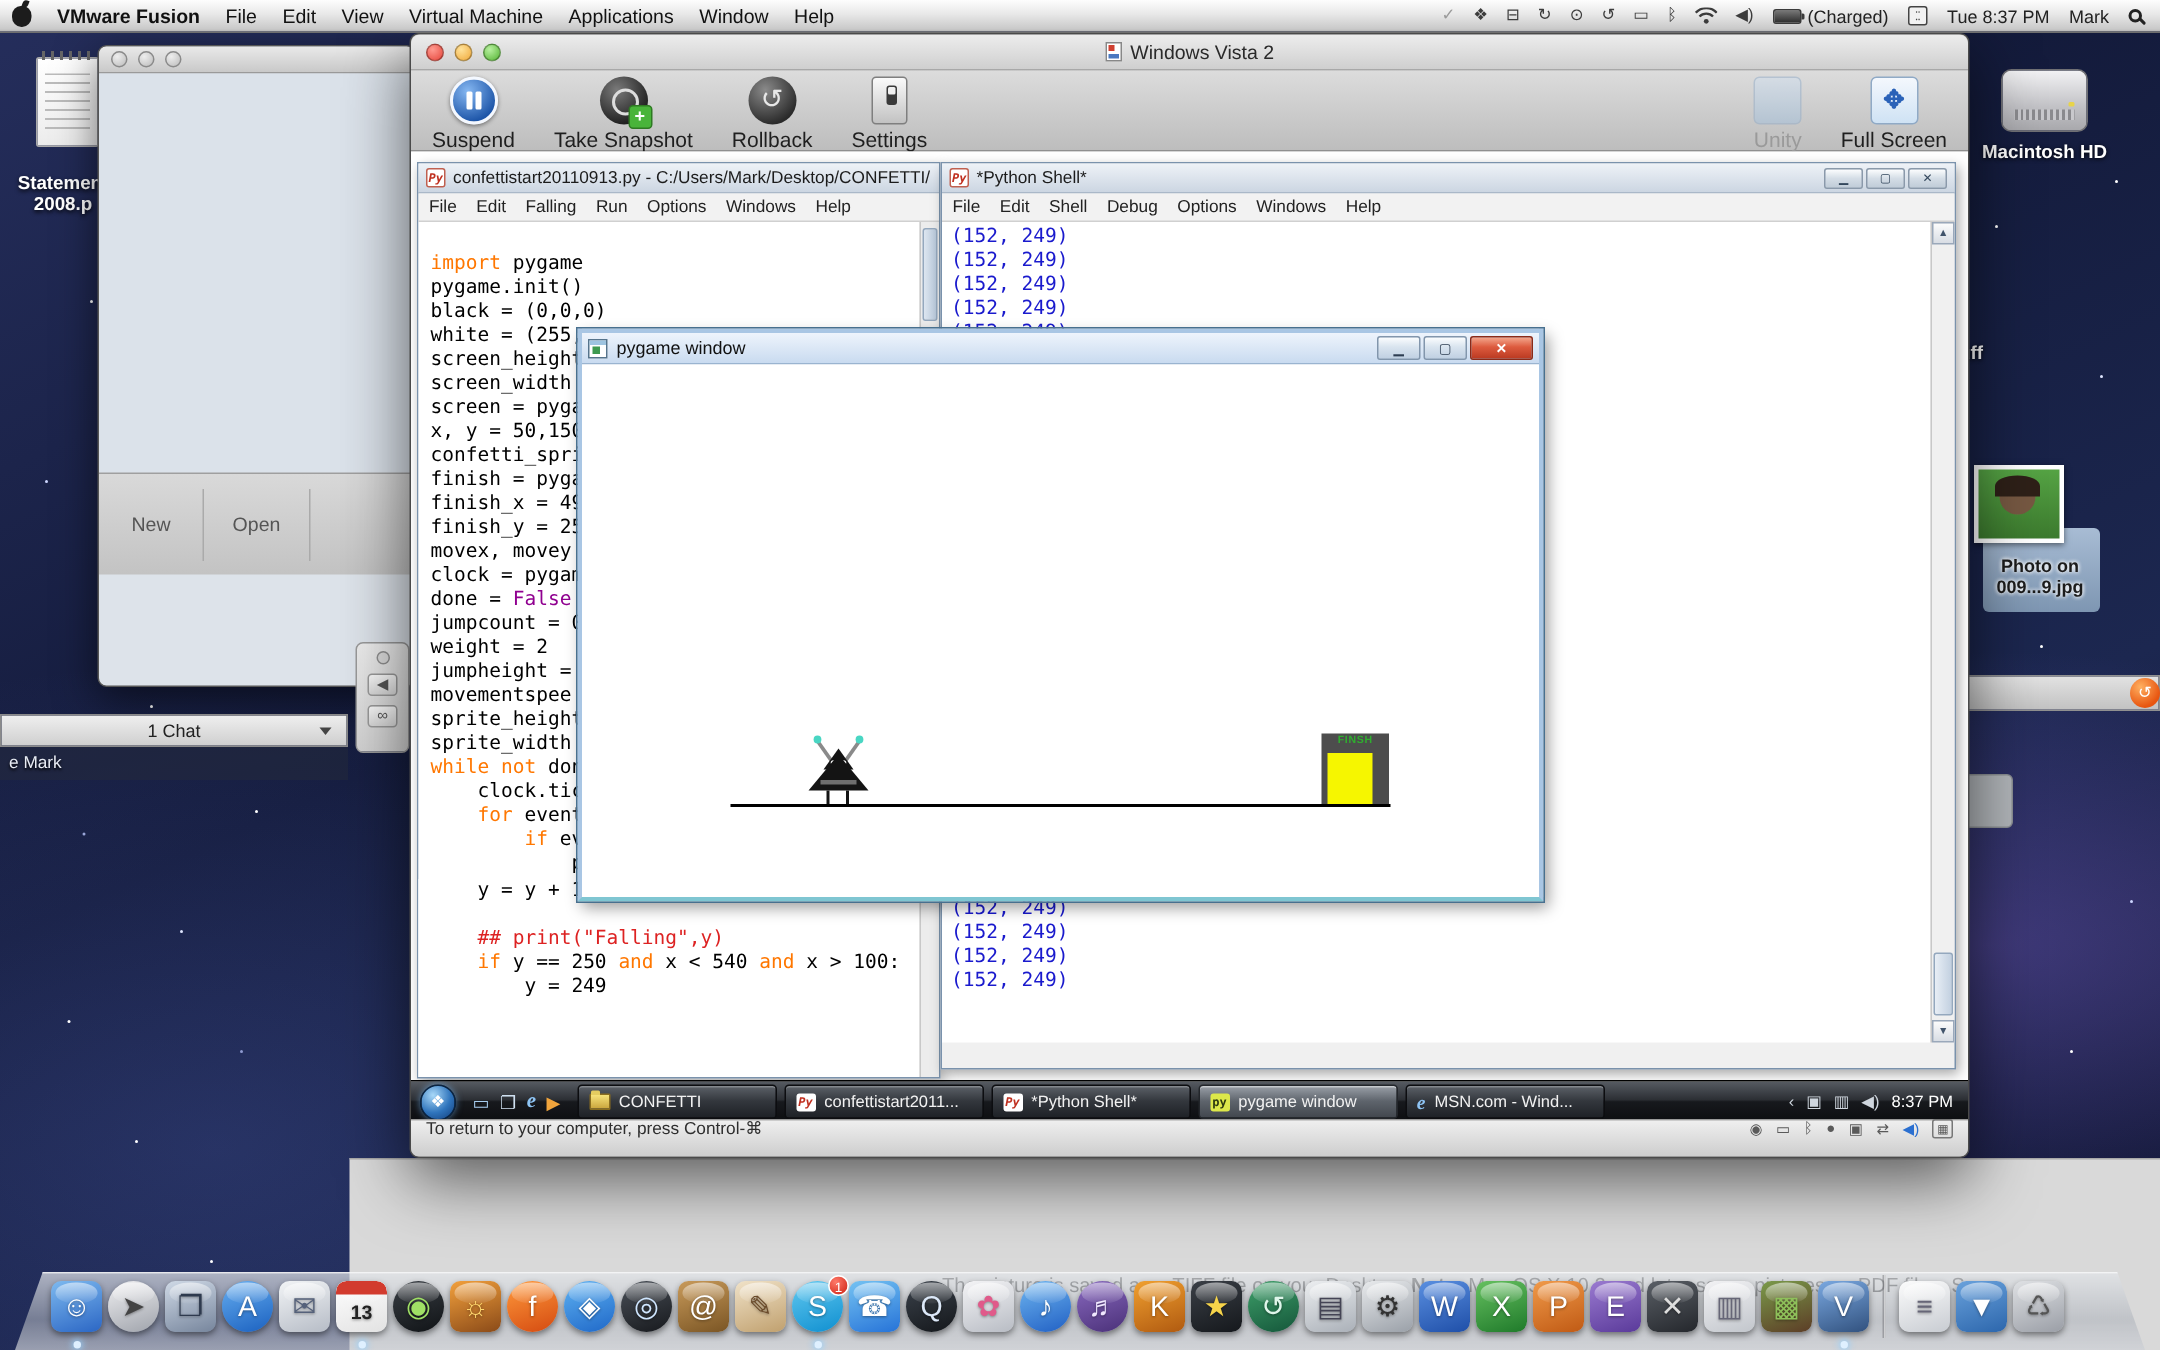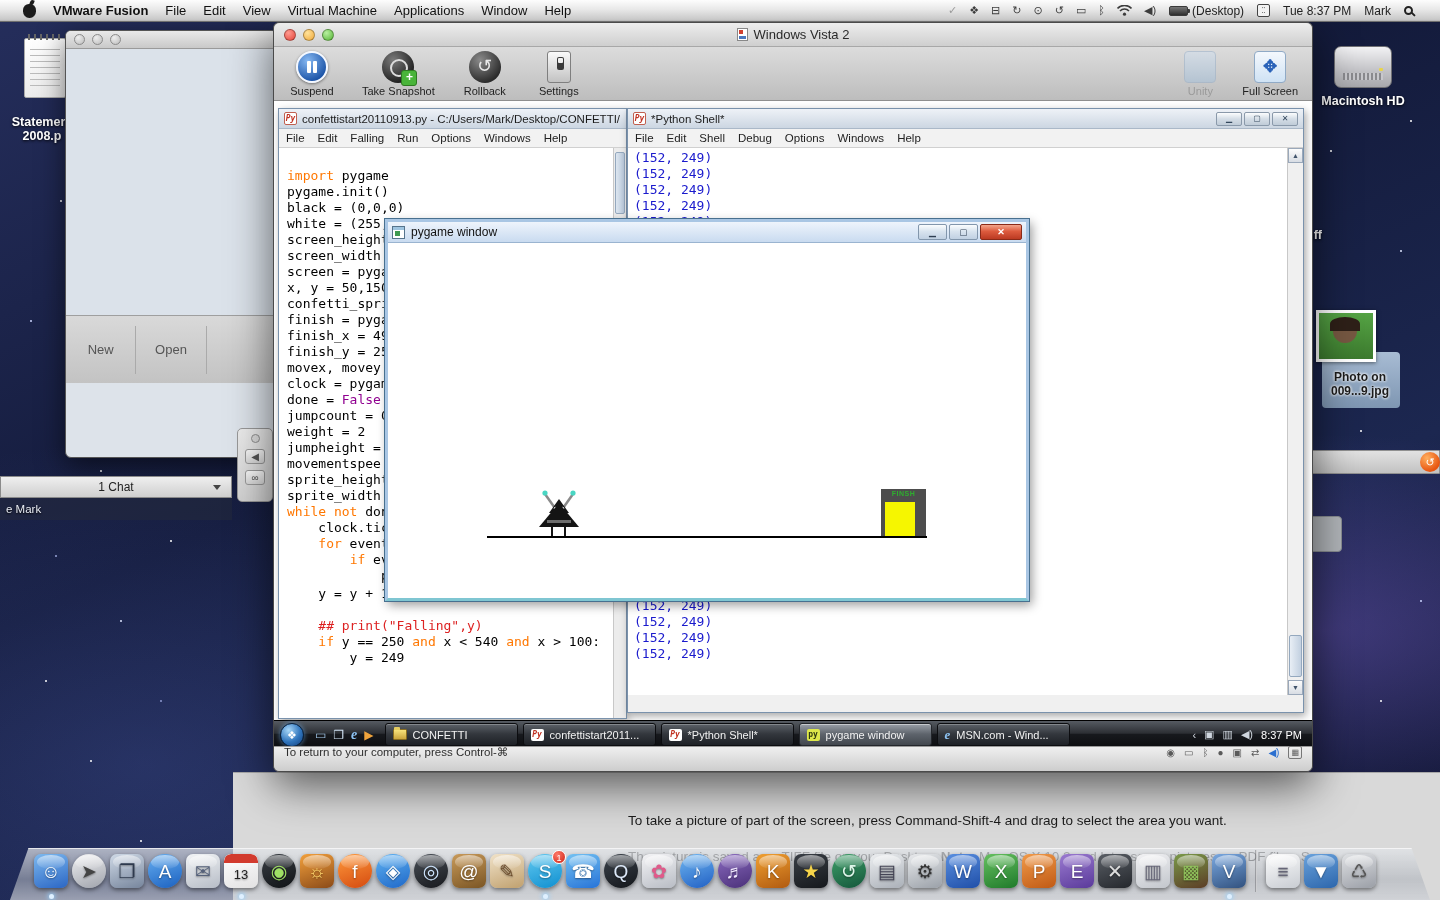--- a/index.html
+++ b/index.html
@@ -11,21 +11,21 @@
       linear-gradient(155deg,#252e5c 0%,#131a3a 40%,#1c2750 70%,#0b102a 100%);}
   #stars{position:absolute;inset:0;pointer-events:none}
   #stars::before{content:"";position:absolute;width:2px;height:2px;border-radius:50%;background:#fff;
     box-shadow:60px 200px #fff,120px 620px #dfe6ff,90px 760px #fff,30px 320px #cdd6ff,170px 540px #fff,
     140px 840px #fff,1330px 150px #fff,1400px 250px #dfe6ff,1360px 430px #fff,1420px 600px #cdd6ff,
     1380px 700px #fff,1340px 820px #fff,100px 470px #fff,55px 555px #9aa6d8,150px 300px #fff,
     1410px 120px #fff,1325px 520px #fff,80px 120px #b9c2ee,45px 680px #fff,160px 700px #8e9ad0;}
 
   
   .menubar{position:absolute;top:0;left:0;right:0;height:22px;z-index:100;display:flex;align-items:center;
-    gap:17px;padding:0 23px;font-size:13px;color:#111;
+    gap:17px;padding:0 8px;font-size:13px;color:#111;
     background:linear-gradient(#fdfdfd,#e8e8e8 45%,#c9c9c9 92%,#b5b5b5);border-bottom:1px solid #6f6f6f}
   .apple{width:13px;height:14px;background:#1c1c1c;border-radius:45% 45% 48% 48%;position:relative}
   .apple::before{content:"";position:absolute;top:-4px;left:7px;width:4px;height:5px;background:#1c1c1c;border-radius:60% 0 60% 0;transform:rotate(20deg)}
   .mac-app-name{font-weight:bold}
   .mac-menu{cursor:default}
   .mbar-right{margin-left:auto;display:flex;align-items:center;gap:13px;font-size:12px;color:#222}
   .micon{font-size:11px;color:#3c3c3c;line-height:1}
   .micon.dim{color:#9a9a9a}
   .wifi-svg,.batt{display:inline-block;vertical-align:middle}
   .batt{width:19px;height:10px;border:1px solid #3a3a3a;border-radius:2px;background:linear-gradient(#777,#2e2e2e);position:relative}
@@ -98,21 +98,21 @@
   .light{width:12px;height:12px;border-radius:50%;border:1px solid rgba(0,0,0,.3)}
   .l-red{background:radial-gradient(circle at 35% 30%,#ff9a90,#e5453a)}
   .l-yel{background:radial-gradient(circle at 35% 30%,#ffe29a,#f0a93a)}
   .l-grn{background:radial-gradient(circle at 35% 30%,#b8f0a0,#55b434)}
   .mw-title-text{font-size:13px;color:#2a2a2a;display:flex;align-items:center;gap:6px}
   .doc-ic{width:11px;height:13px;background:#fff;border:1px solid #888;position:relative}
   .doc-ic::before{content:"";position:absolute;left:1px;top:1px;width:4px;height:4px;background:#d04030}
   .doc-ic::after{content:"";position:absolute;left:1px;bottom:1px;right:1px;height:3px;background:#4a78c0}
   .mw-toolbar{height:54px;background:linear-gradient(#dcdcdc,#bdbdbd);display:flex;align-items:flex-start;padding:4px 14px 0;border-bottom:1px solid #8f8f8f;gap:26px}
   .tbtn{display:flex;flex-direction:column;align-items:center;gap:2px;min-width:48px}
-  .tlabel{font-size:11px;color:#1f1f1f}
+  .tlabel{font-size:14px;color:#1f1f1f}
   .tbtn.disabled .tlabel{color:#9a9a9a}
   .tico{width:32px;height:32px;position:relative}
   .ti-suspend{border-radius:50%;background:radial-gradient(circle at 35% 28%,#86b8f2,#1d55a8 75%);border:2px solid #f4f8ff;box-shadow:0 1px 3px rgba(0,0,0,.45)}
   .ti-suspend::before,.ti-suspend::after{content:"";position:absolute;top:8px;width:4px;height:12px;background:#fff;border-radius:1px}
   .ti-suspend::before{left:9px}.ti-suspend::after{right:9px}
   .ti-snapshot{border-radius:50%;background:radial-gradient(circle at 35% 28%,#7a7a7a,#1f1f1f 75%)}
   .ti-snapshot::before{content:"";position:absolute;left:8px;top:8px;width:14px;height:14px;border:2px solid #ddd;border-radius:50%}
   .ti-snapshot::after{content:"+";position:absolute;right:-3px;bottom:-3px;width:14px;height:14px;background:#49b43a;color:#fff;font:bold 12px/13px "Liberation Sans",sans-serif;text-align:center;border-radius:3px;border:1px solid #2e7a22}
   .ti-rollback{border-radius:50%;background:radial-gradient(circle at 35% 28%,#8a8a8a,#2a2a2a 75%);color:#e8e8e8;font-size:18px;line-height:30px;text-align:center}
   .ti-settings{width:24px;height:32px;margin:0 4px;background:linear-gradient(#fafafa,#c2c2c2);border:1px solid #7f7f7f;border-radius:3px}
@@ -227,21 +227,20 @@
   <div id="photo-folder"></div>
   <div id="photo-thumb">
       <div class="photo-inner"></div>
     </div>
   <div id="photo-label">
     <div>Photo on</div>
     <div>009...9.jpg</div>
   </div>
 
   <div id="help-win">
-    <div class="help-line" style="top:40px"><span>To take a picture of part of the screen, press Command-Shift-4 and drag to select the area you want.</span></div>
     <div class="help-line" style="top:76px"><span>The picture is saved as a TIFF file on your Desktop. </span><b>Note:</b><span> Mac OS X 10.2 and later saves pictures as PDF files. See</span></div>
   </div>
 
   <div id="library-win">
     <div class="lib-title">
       <span class="tl"></span>
       <span class="tl"></span>
       <span class="tl"></span>
     </div>
     <div class="lib-body"></div>
@@ -471,21 +470,21 @@
             <span class="dock-g-text" style="color: rgb(255, 255, 255);">A</span>
           </div>
         </div>
         <div class="dock-item">
           <div class="dock-glyph sq" style="background: linear-gradient(160deg, rgb(242, 244, 246) 0%, rgb(182, 188, 198) 100%);">
             <span class="dock-g-text" style="color: rgb(85, 97, 122);">✉</span>
           </div>
         </div>
         <div class="dock-item">
           <div class="dock-glyph sq" style="background: linear-gradient(160deg, rgb(255, 255, 255) 0%, rgb(226, 226, 226) 100%);">
-            <span class="dock-g-text" style="color: rgb(34, 34, 34); font-size: 13px; font-weight: normal; margin-top: 7px;">13</span>
+            <span class="dock-g-text" style="color: rgb(34, 34, 34); font-size: 13px; font-weight: bold; margin-top: 7px;">13</span>
             <div class="cal-strip"></div>
           </div>
           <div class="run-dot"></div>
         </div>
         <div class="dock-item">
           <div class="dock-glyph ci" style="background: linear-gradient(160deg, rgb(58, 63, 69) 0%, rgb(16, 19, 22) 100%);">
             <span class="dock-g-text" style="color: rgb(159, 224, 101);">◉</span>
           </div>
         </div>
         <div class="dock-item">
@@ -659,21 +658,21 @@
           <span class="micon">ᛒ</span>
           <span class="micon"><svg class="wifi-svg" width="15" height="11" viewBox="0 0 15 11">
               <path d="M0.5 3.5 A9.5 9.5 0 0 1 14.5 3.5" fill="none" stroke="#3c3c3c" stroke-width="1.6"></path>
               <path d="M3 6 A6.2 6.2 0 0 1 12 6" fill="none" stroke="#3c3c3c" stroke-width="1.6"></path>
               <circle cx="7.5" cy="9.2" r="1.6" fill="#3c3c3c"></circle>
             </svg></span>
           <span class="micon">◀)</span>
         </span>
       <span style="display:flex;align-items:center;gap:4px">
         <span class="batt"></span>
-        <span>(Desktop)</span>
+        <span>(Charged)</span>
       </span>
       <span class="kbd-ic">⁚⁚</span>
       <span>Tue 8:37 PM</span>
       <span>Mark</span>
       <span class="lens"></span>
     </span>
   </div>
 </div>
 
 </body></html>

